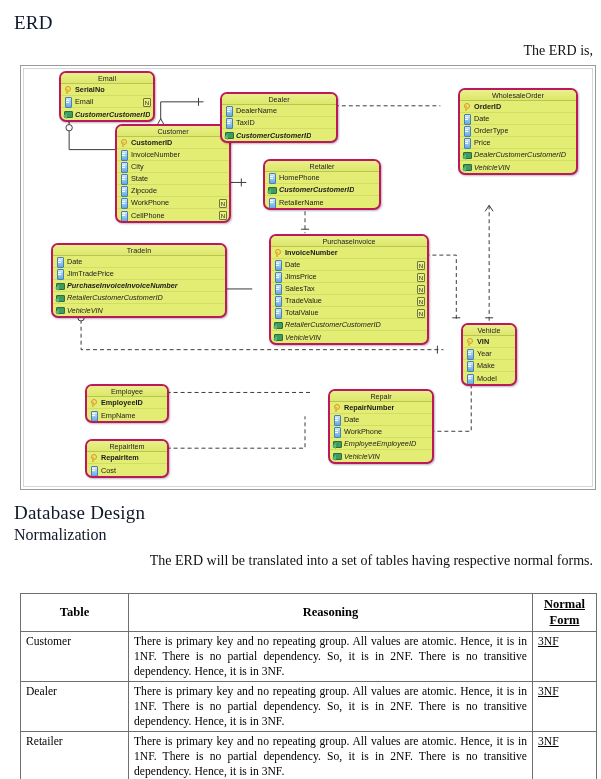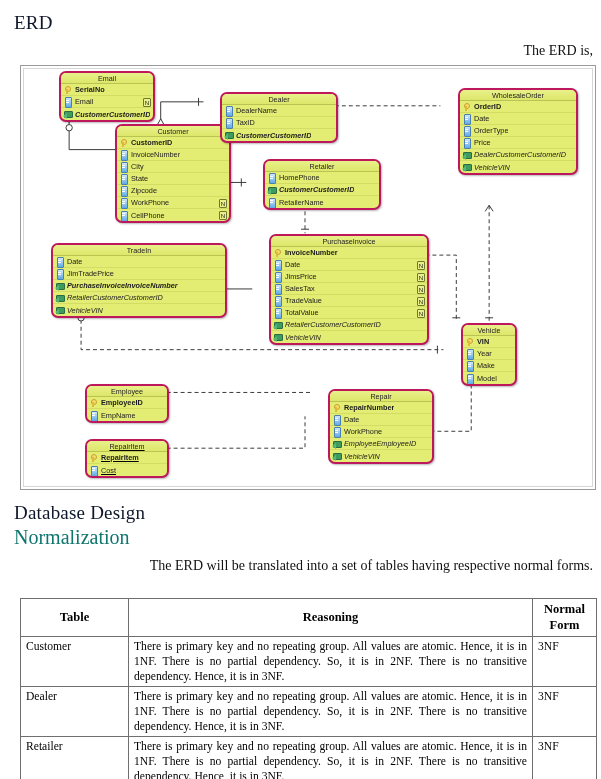--- a/index.html
+++ b/index.html
@@ -15,21 +15,21 @@
 
   
   .doc { padding: 0 8px; }
   .h1 {
     font-family: "Liberation Serif", serif;
     font-size: 19px; color: #0f172a; font-weight: normal;
     margin: 12px 0 2px 6px; letter-spacing: .2px;
   }
   .h2 {
     font-family: "Liberation Serif", serif;
-    font-size: 20px; color: #0f766e; font-weight: normal;
+    font-size: 16px; color: #0f172a; font-weight: normal;
     margin: 2px 0 2px 6px;
   }
   .para {
     font-size: 14px; margin: 9px 0 4px 6px; color:#111;text-align:right;
   }
 
   
   .erd-wrap {
     position: relative;
     margin: 6px 6px 0 12px;
@@ -132,21 +132,21 @@
     table-layout: fixed;
   }
   table.norm th, table.norm td {
     border: 1px solid #6f6f6f;
     padding: 2px 5px;
     vertical-align: top;
     line-height: 1.30;
   }
   table.norm th { text-align:center; font-weight:bold; font-size:12.5px; }
   table.norm th.c0, table.norm td.c0 { width: 108px; }
-  table.norm th.c2, table.norm td.c2 { width: 64px; }
+  table.norm th.c2, table.norm td.c2 { width: 64px; text-decoration: underline; }
   table.norm th.c1 { }
   table.norm td.c1 { text-align: justify; }
   table.norm thead th { height: 36px; vertical-align: middle; }
 </style>
 </head>
 <body>
 
 <div class="doc">
 
   <div class="h1">ERD</div>
@@ -425,21 +425,21 @@
             <div class="attr pk">
               <span class="ico key"></span>
               <span class="nm">EmployeeID</span>
             </div>
             <div class="attr attr">
               <span class="ico col"></span>
               <span class="nm">EmpName</span>
             </div>
           </div>
         </div>
-        <div class="entity" style="left: 48px; top: 373px; width: 84px; text-decoration: underline;">
+        <div class="entity" style="left: 48px; top: 373px; width: 84px;">
           <div class="ehead">RepairItem</div>
           <div class="ebody">
             <div class="attr pk">
               <span class="ico key"></span>
               <span class="nm">RepairItem</span>
             </div>
             <div class="attr attr">
               <span class="ico col"></span>
               <span class="nm">Cost</span>
             </div>

